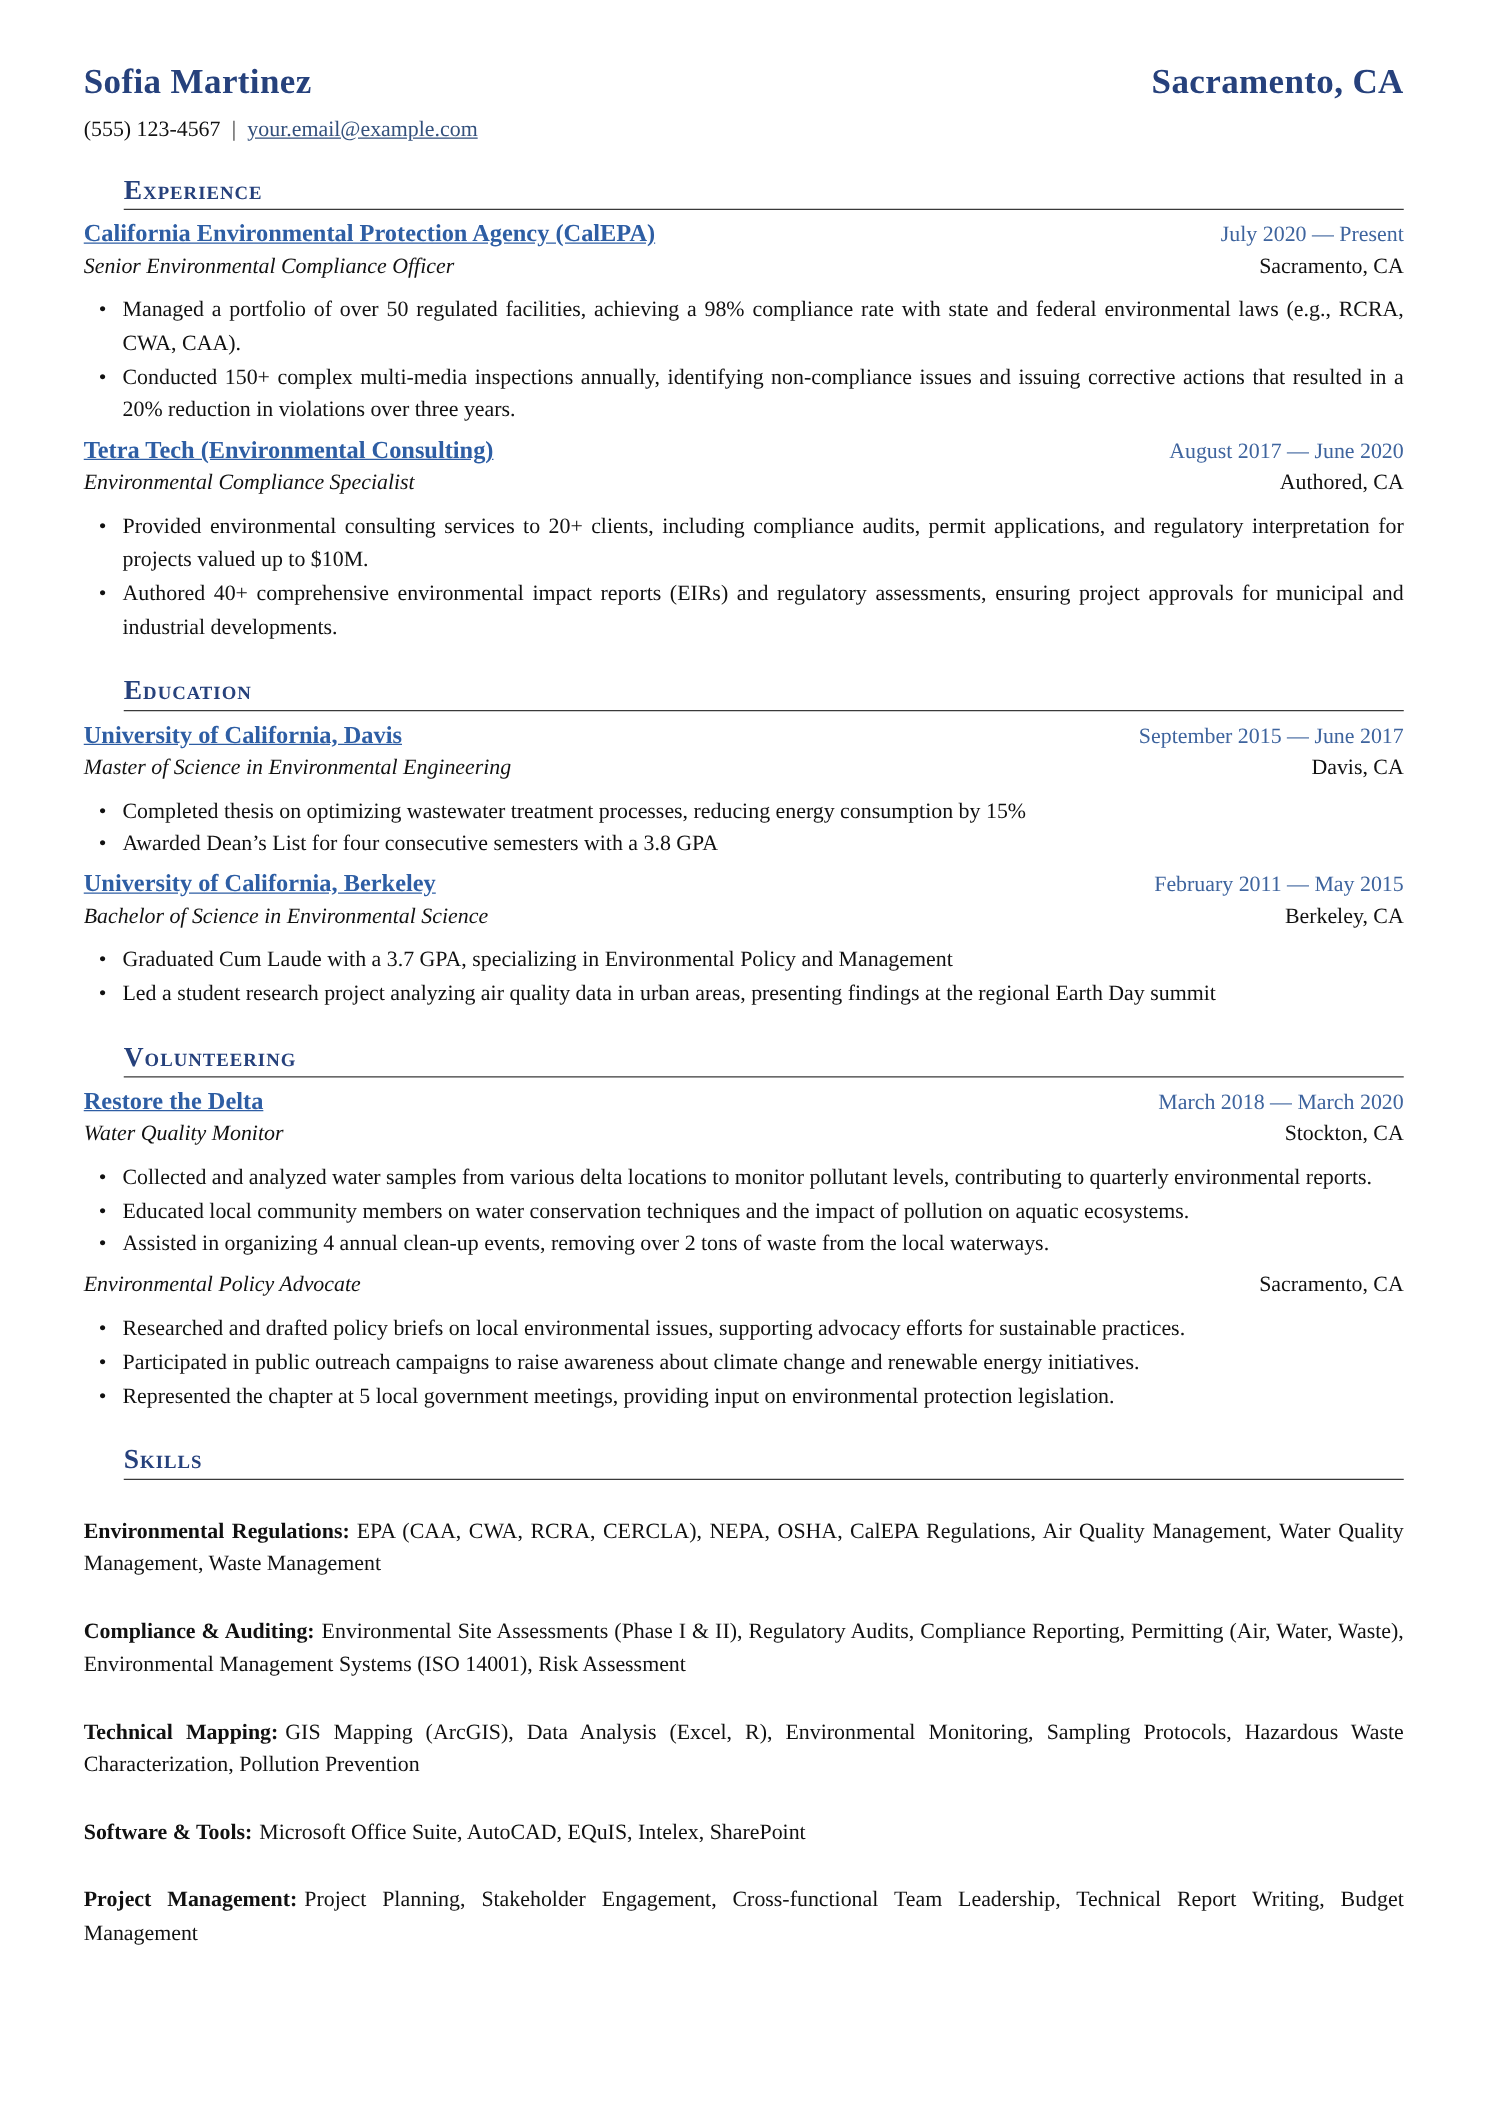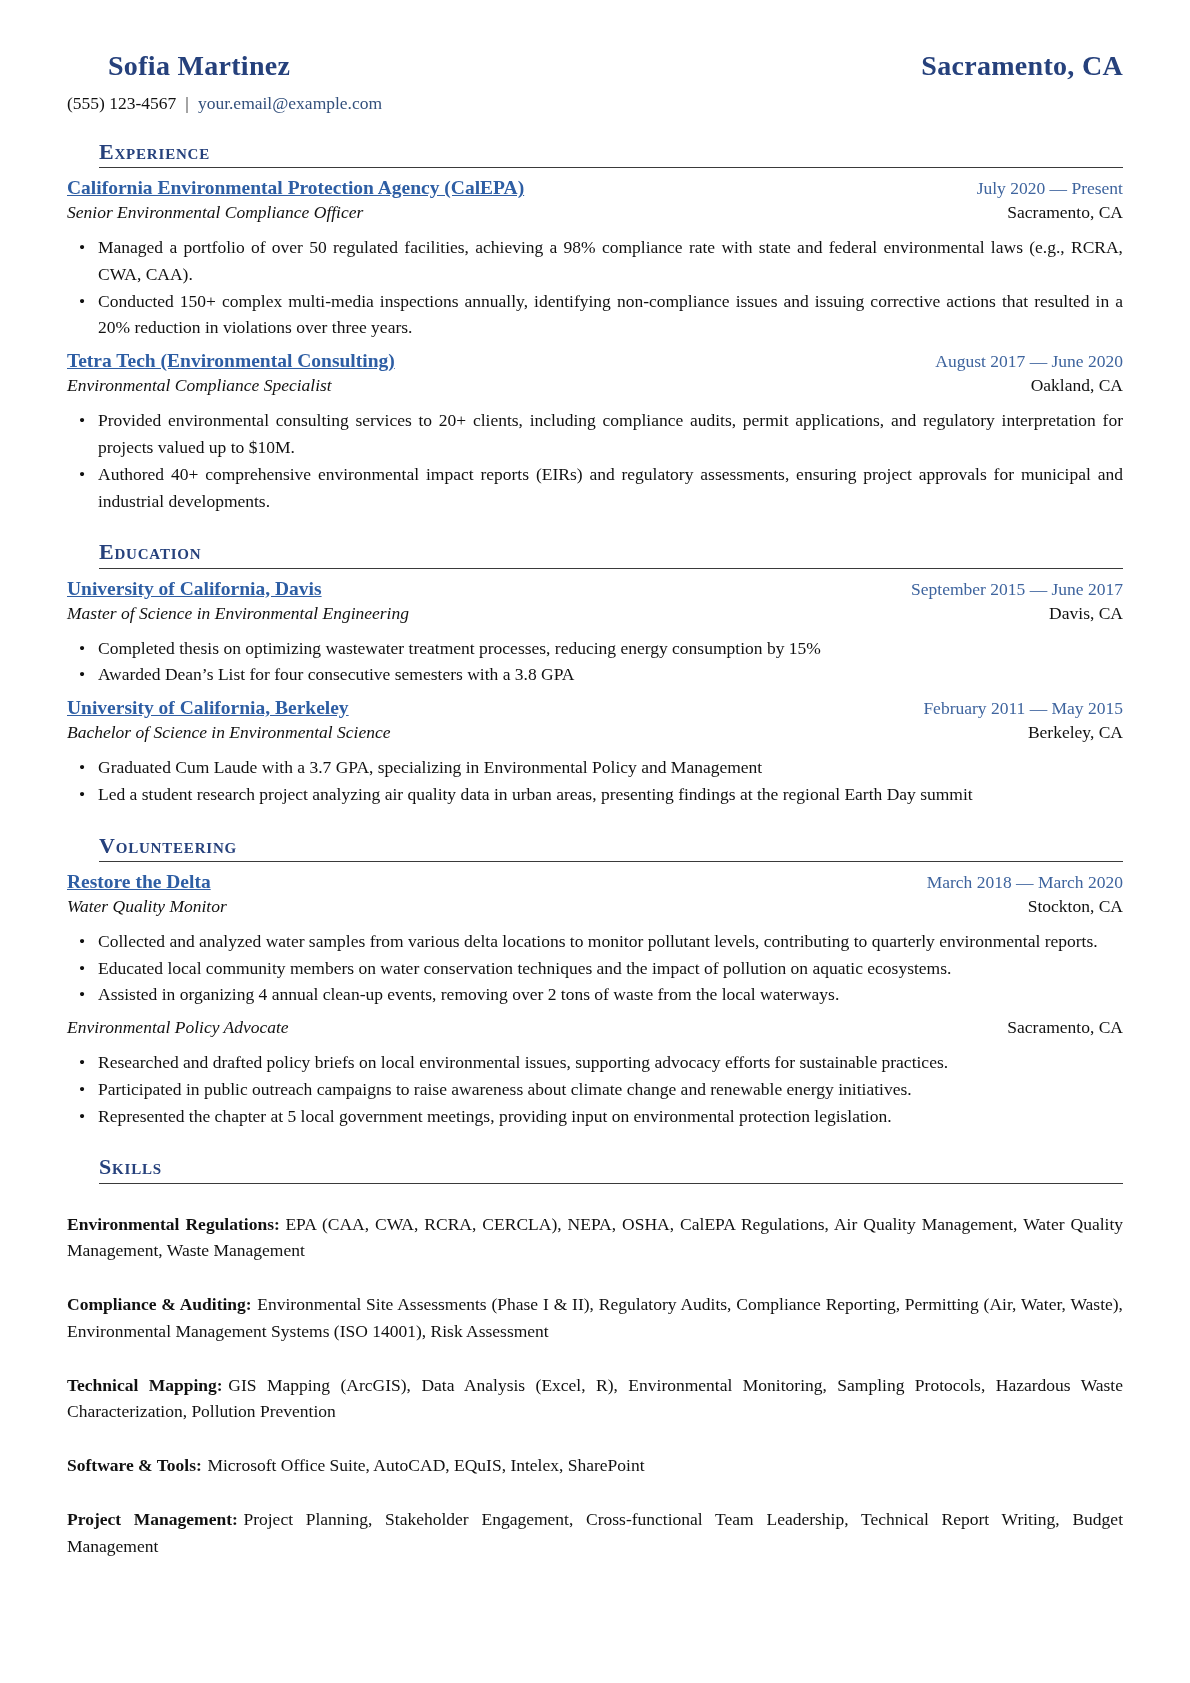--- a/index.html
+++ b/index.html
@@ -23,36 +23,36 @@
     width: 1190px;
     height: 1683px;
     padding: 50px 67px 40px 67px;
   }
 
   
   .header-row {
     display: flex;
     justify-content: space-between;
     align-items: flex-end;
-    margin-left: 41px;
   }
   .name, .header-location {
     font-size: 28px;
     font-weight: bold;
     color: var(--navy);
     letter-spacing: 0.3px;
   }
   .contact-row {
     margin-top: 11px;
     font-size: 17.5px;
     color: var(--body);
   }
   .contact-sep { margin: 0 9px; color: #333; }
   .email-link {
     color: var(--email);
+    text-decoration: underline;
     cursor: pointer;
   }
 
   
   .section { margin-top: 26px; }
   .section-title {
     font-variant: small-caps;
     font-weight: bold;
     font-size: 22px;
     line-height: 1.1;
@@ -153,21 +153,21 @@
       </ul>
     </div>
 
     <div class="entry">
       <div class="entry-row1">
         <span class="org">Tetra Tech (Environmental Consulting)</span>
         <span class="dates">August 2017 — June 2020</span>
       </div>
       <div class="entry-row2">
         <span class="role">Environmental Compliance Specialist</span>
-        <span class="location">Oakland, CA</span>
+        <span class="location">Authored, CA</span>
       </div>
       <ul class="bullets">
         <li><span class="bmark">•</span><span>Provided environmental consulting services to 20+ clients, including compliance audits, permit applications, and regulatory interpretation for projects valued up to $10M.</span></li>
         <li><span class="bmark">•</span><span>Authored 40+ comprehensive environmental impact reports (EIRs) and regulatory assessments, ensuring project approvals for municipal and industrial developments.</span></li>
       </ul>
     </div>
   </div>
 
   <div class="section">
     <div class="section-title">Education</div>

